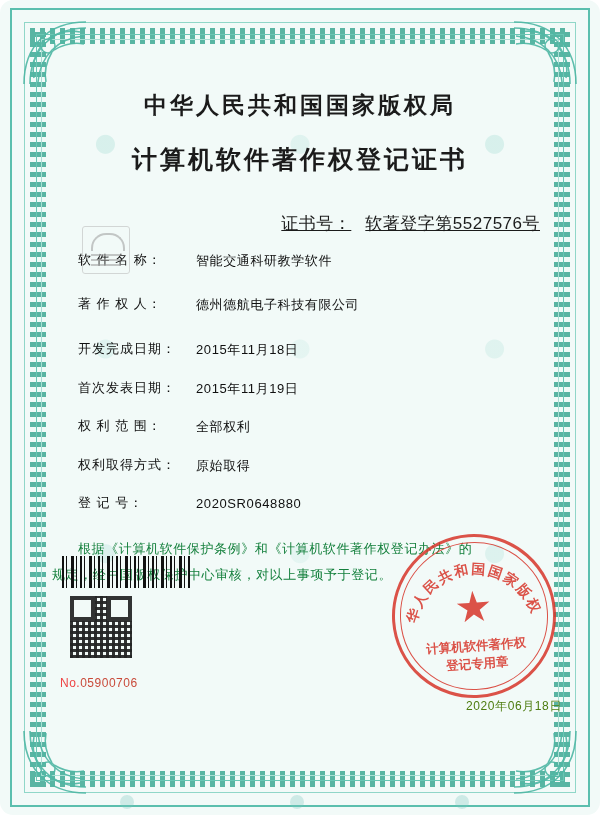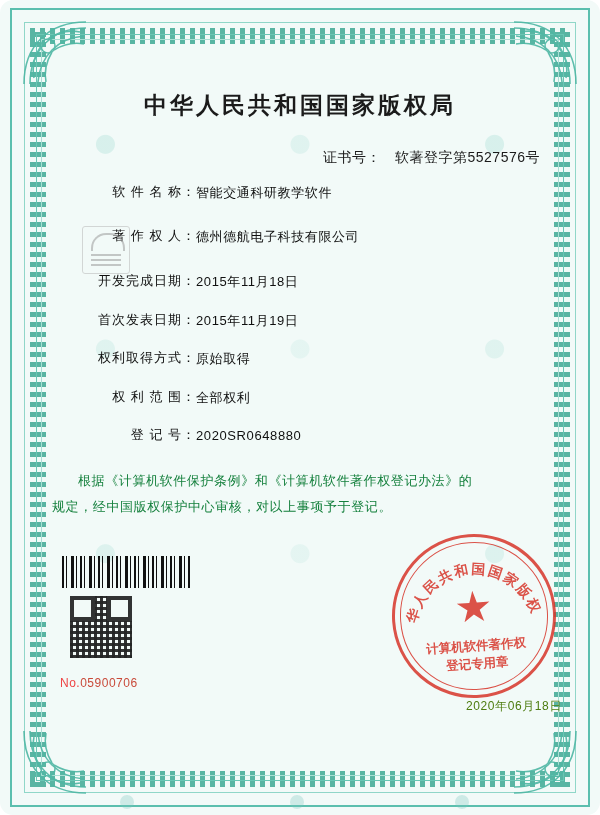--- a/index.html
+++ b/index.html
@@ -111,45 +111,45 @@
     font-family: "DejaVu Serif", serif;
     font-size: 25px;
     font-weight: bold;
     color: #1b1b1b;
     letter-spacing: 3px;
     margin-top: 22px;
   }
 
   .cert-no {
     text-align: right;
-    font-size: 14px;
+    font-size: 17px;
     color: #1b1b1b;
-    margin-top: 28px;
+    margin-top: 36px;
     padding-right: 8px;
     letter-spacing: .5px;
+    text-decoration: underline;
   }
   .cert-no .label { margin-right: 14px; }
 
   .fields {
     margin-top: 16px;
     padding-left: 26px;
   }
   .field-row {
     display: flex;
     align-items: flex-start;
     margin-bottom: 19px;
     font-size: 13px;
     color: #101010;
   }
   .field-label {
     width: 118px;
     flex: 0 0 118px;
     letter-spacing: 1px;
     white-space: nowrap;
-    text-align: right;
   }
   .field-value {
     flex: 1;
     letter-spacing: .6px;
     line-height: 1.5;
   }
   .field-value .sub {
     display: block;
     font-family: "Liberation Sans", sans-serif;
   }
@@ -364,20 +364,21 @@
       <path d="M30 23 C40 16 52 14 62 16"></path>
       <path d="M23 30 C16 40 14 52 16 62"></path>
       <path d="M36 34 C46 28 56 26 66 28"></path>
       <path d="M34 36 C28 46 26 56 28 66"></path>
     </g>
   </svg>
 
   <div class="content">
 
     <div class="org-title">中华人民共和国国家版权局</div>
+    <div class="doc-title">计算机软件著作权登记证书</div>
 
     <div class="cert-no">
       <span class="label">证书号：</span><span>软著登字第5527576号</span>
     </div>
 
     <div class="seal-icon"></div>
 
     <div class="fields">
 
       <div class="field-row">
@@ -396,27 +397,27 @@
         <div class="field-label">开发完成日期：</div>
         <div class="field-value">2015年11月18日</div>
       </div>
 
       <div class="field-row">
         <div class="field-label">首次发表日期：</div>
         <div class="field-value">2015年11月19日</div>
       </div>
 
       <div class="field-row">
+        <div class="field-label">权 利 范 围：</div>
+        <div class="field-value">全部权利</div>
+      </div>
+
+      <div class="field-row">
         <div class="field-label">权利取得方式：</div>
         <div class="field-value">原始取得</div>
-      </div>
-
-      <div class="field-row">
-        <div class="field-label">权 利 范 围：</div>
-        <div class="field-value">全部权利</div>
       </div>
 
       <div class="field-row">
         <div class="field-label">登 记 号：</div>
         <div class="field-value">2020SR0648880</div>
       </div>
 
     </div>
 
     <div class="statement">

